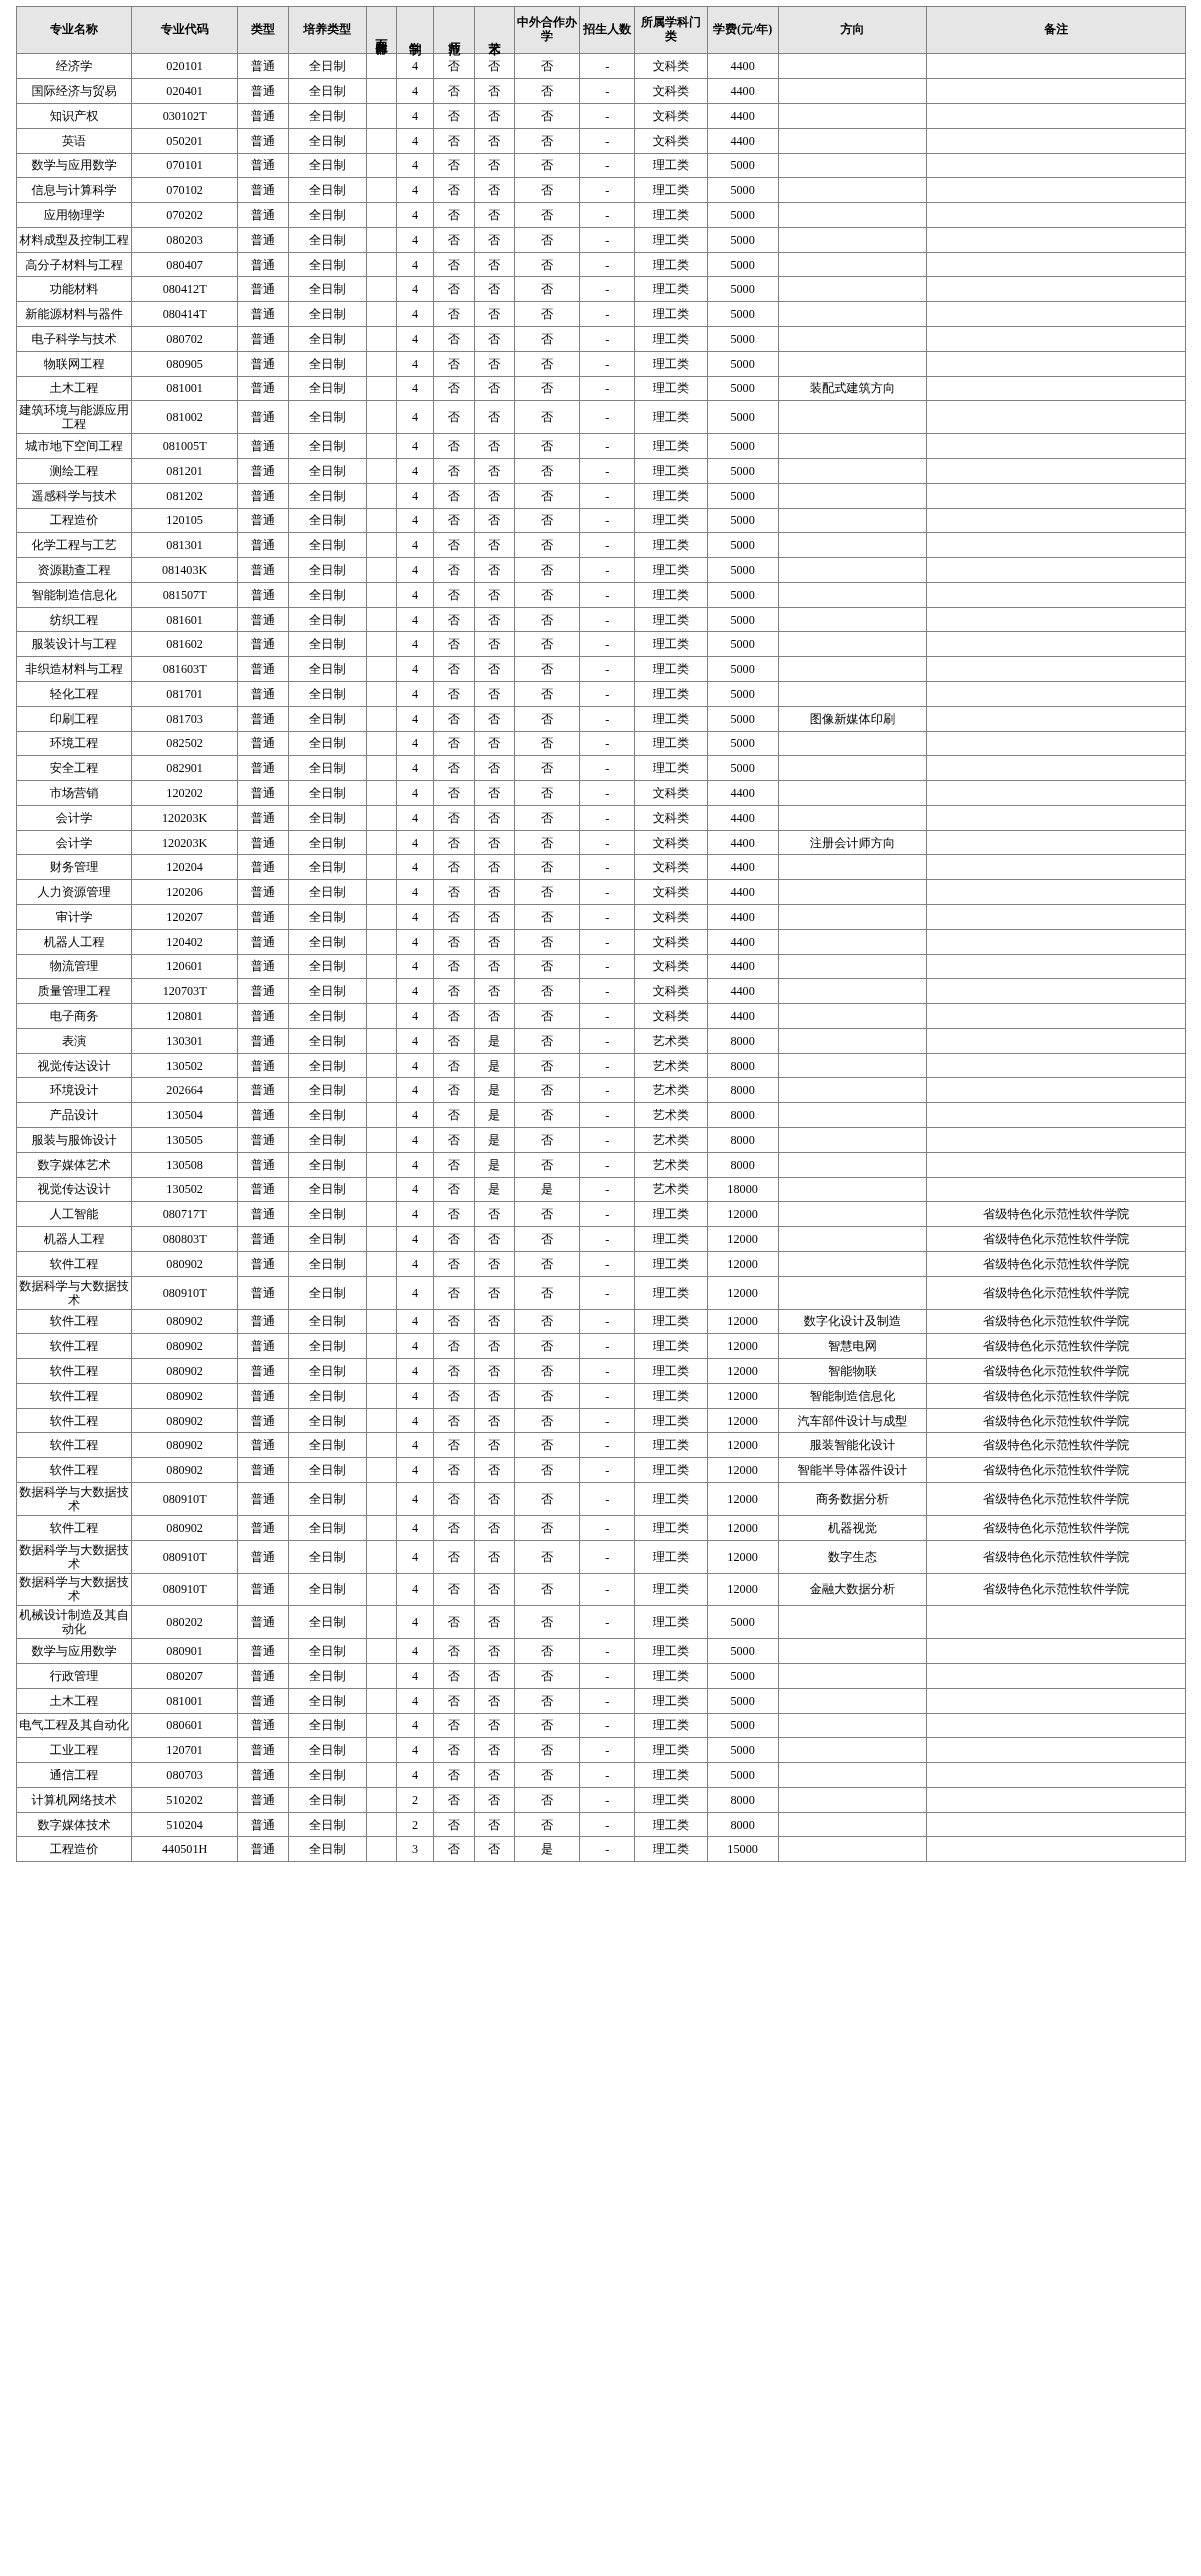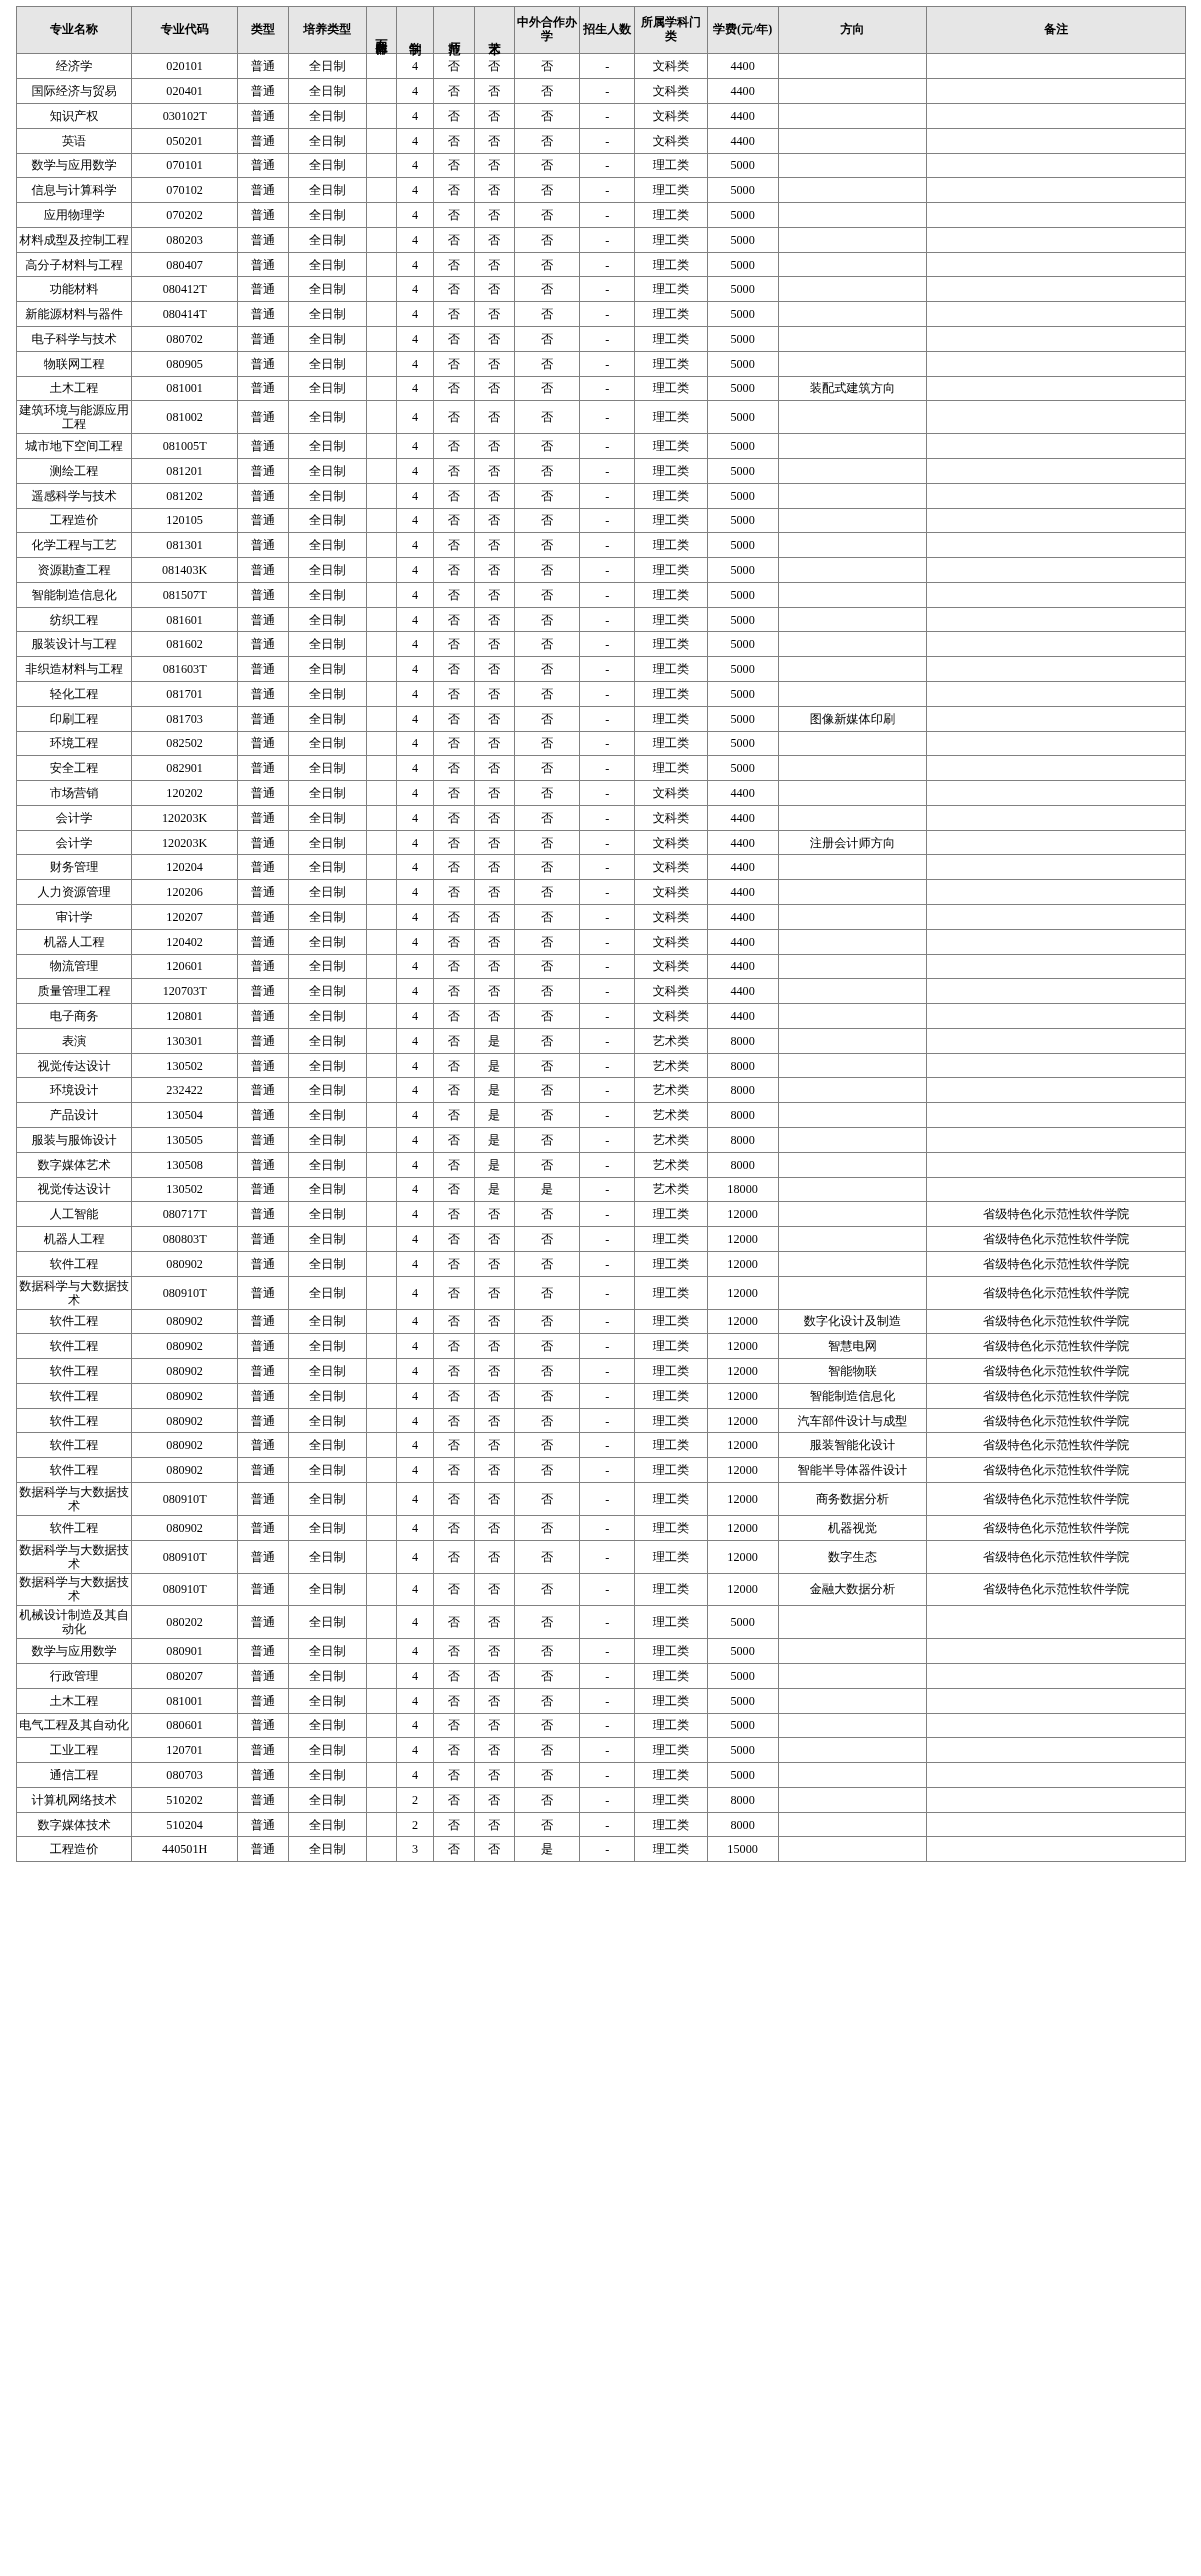--- a/index.html
+++ b/index.html
@@ -764,21 +764,21 @@
           <td class="art">是</td>
           <td class="coop">否</td>
           <td class="plan">-</td>
           <td class="cat">艺术类</td>
           <td class="fee">8000</td>
           <td class="dir"></td>
           <td class="remark"></td>
         </tr>
         <tr>
           <td class="name">环境设计</td>
-          <td class="code">232422</td>
+          <td class="code">202664</td>
           <td class="type">普通</td>
           <td class="train">全日制</td>
           <td class="group"></td>
           <td class="years">4</td>
           <td class="normal">否</td>
           <td class="art">是</td>
           <td class="coop">否</td>
           <td class="plan">-</td>
           <td class="cat">艺术类</td>
           <td class="fee">8000</td>

